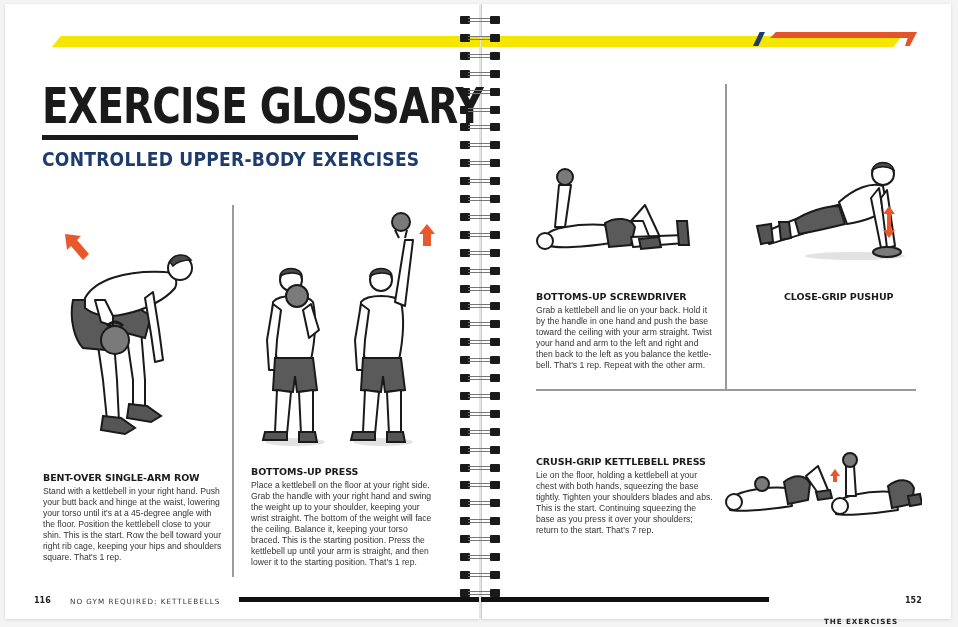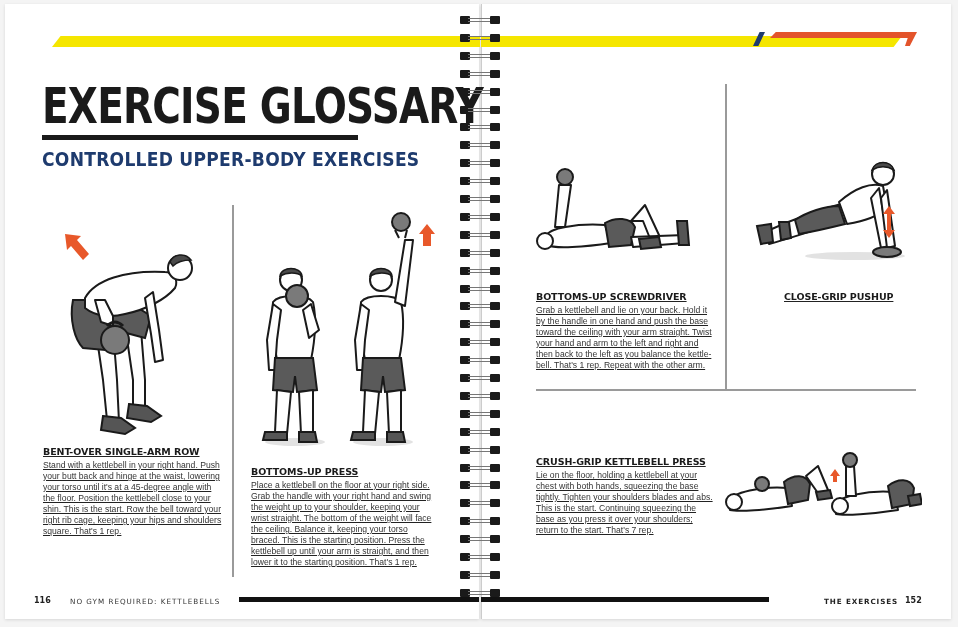--- a/index.html
+++ b/index.html
@@ -32,35 +32,35 @@
     font-family: "DejaVu Sans", sans-serif; font-weight: bold;
     font-size: 19px; color: #1e3b6e; letter-spacing: 0.3px;
     transform: scaleX(0.9); transform-origin: left top; white-space: nowrap;
   }
 
   
   .vline { position: absolute; width: 2px; background: #9a9a9a; }
   .hline { position: absolute; height: 2px; background: #9a9a9a; }
 
   
-  .ex { position: absolute; text-decoration: underline; }
+  .ex { position: absolute; }
   .ex h3 {
     font-family: "DejaVu Sans", sans-serif; font-weight: bold;
     font-size: 9.5px; letter-spacing: -0.1px; color: #1a1a1a; margin-bottom: 3px;
     text-transform: uppercase; white-space: nowrap;
   }
   .ex p {
     font-family: "Liberation Sans", sans-serif; font-size: 8.6px;
     line-height: 11px; color: #333;
   }
 
   
   .footer-num { position: absolute; font-family: "DejaVu Sans", sans-serif; font-weight: bold; font-size: 8px; color: #222; top: 596px; }
   .footer-txt { position: absolute; font-family: "DejaVu Sans", sans-serif; font-size: 7.2px; letter-spacing: 1px; color: #333; top: 597px; }
-  .footer-txt.bold { font-weight: bold; letter-spacing: 0.9px; color: #222; }
+  .footer-txt.bold { font-weight: bold; letter-spacing: 0.9px; color: #222; margin-top: 20px; }
   .footer-bar { position: absolute; top: 597px; height: 5px; background: #111; }
 
   
   .spiral { position: absolute; left: 460px; top: 16px; width: 44px; height: 600px; }
   .ring { position: absolute; left: 0; width: 44px; height: 8px; }
   .ring .cap { position: absolute; top: 0; width: 10px; height: 8px; background: #1a1a1a; border-radius: 1px; }
   .ring .cap.l { left: 0; } .ring .cap.r { right: 4px; }
   .ring .wire { position: absolute; left: 8px; right: 12px; top: 2px; height: 1px; background: #777; }
   .ring .wire.b { top: 5px; }
 
@@ -185,21 +185,21 @@
 
   <polygon class="arrow" points="108,24 113,17 118,24 115,24 115,30 111,30 111,24"></polygon>
   <path class="skin" d="M112,54 C116,44 146,38 172,40 L176,58 C150,62 122,64 114,62 Z"></path>
   <circle class="skin" cx="118" cy="54" r="8"></circle>
   <path class="skin" d="M124,44 L124,14 L132,14 L134,44 Z"></path>
   <circle class="bell" cx="128" cy="8" r="7"></circle>
   <path class="shorts" d="M166,34 C176,26 188,26 192,36 L190,52 L170,56 Z"></path>
   <path class="shoe" d="M186,44 L198,42 L200,52 L188,54 Z"></path>
 </svg>
 
-<div class="ex" style="left:43px; top:446px; width:180px;">
+<div class="ex" style="left:43px; top:472px; width:180px;">
   <h3>BENT-OVER SINGLE-ARM ROW</h3>
   <p>Stand with a kettlebell in your right hand. Push your butt back and hinge at the waist, lowering your torso until it's at a 45-degree angle with the floor. Position the kettlebell close to your shin. This is the start. Row the bell toward your right rib cage, keeping your hips and shoulders square. That's 1 rep.</p>
 </div>
 
 <div class="ex" style="left:251px; top:466px; width:182px;">
   <h3>BOTTOMS-UP PRESS</h3>
   <p>Place a kettlebell on the floor at your right side. Grab the handle with your right hand and swing the weight up to your shoulder, keeping your wrist straight. The bottom of the weight will face the ceiling. Balance it, keeping your torso braced. This is the starting position. Press the kettlebell up until your arm is straight, and then lower it to the starting position. That's 1 rep.</p>
 </div>
 
 <div class="ex" style="left:536px; top:291px; width:178px;">

